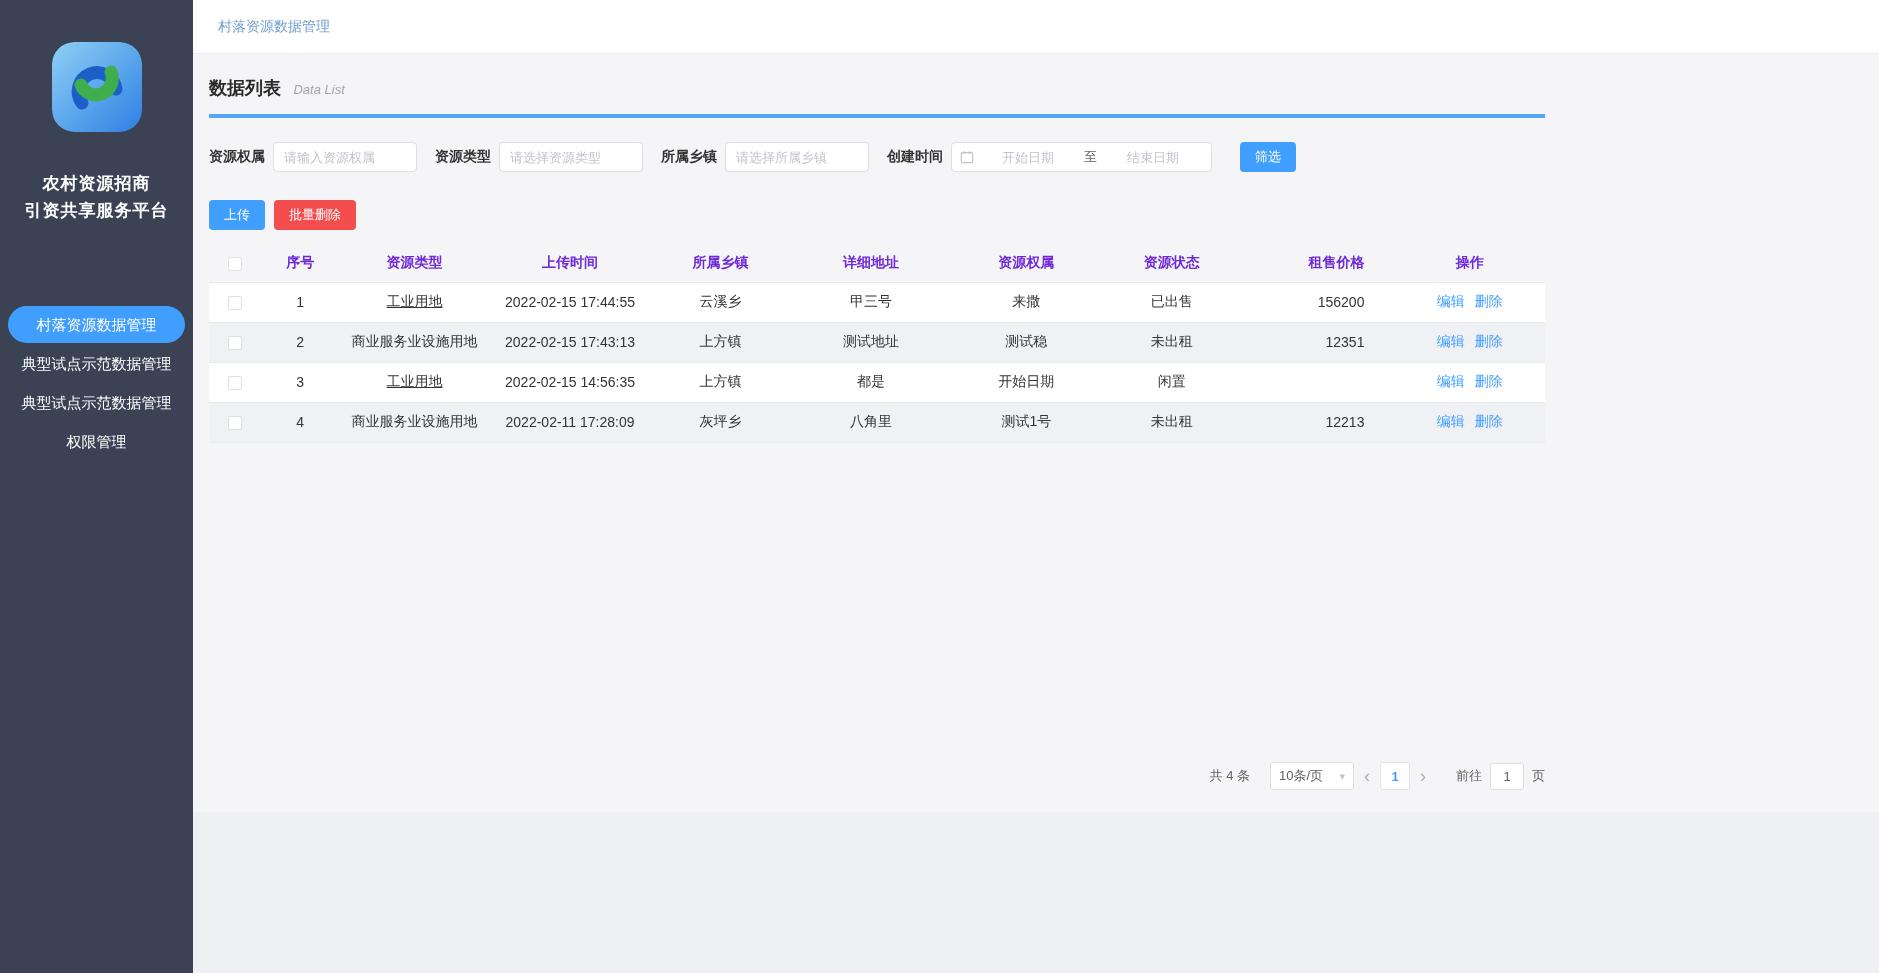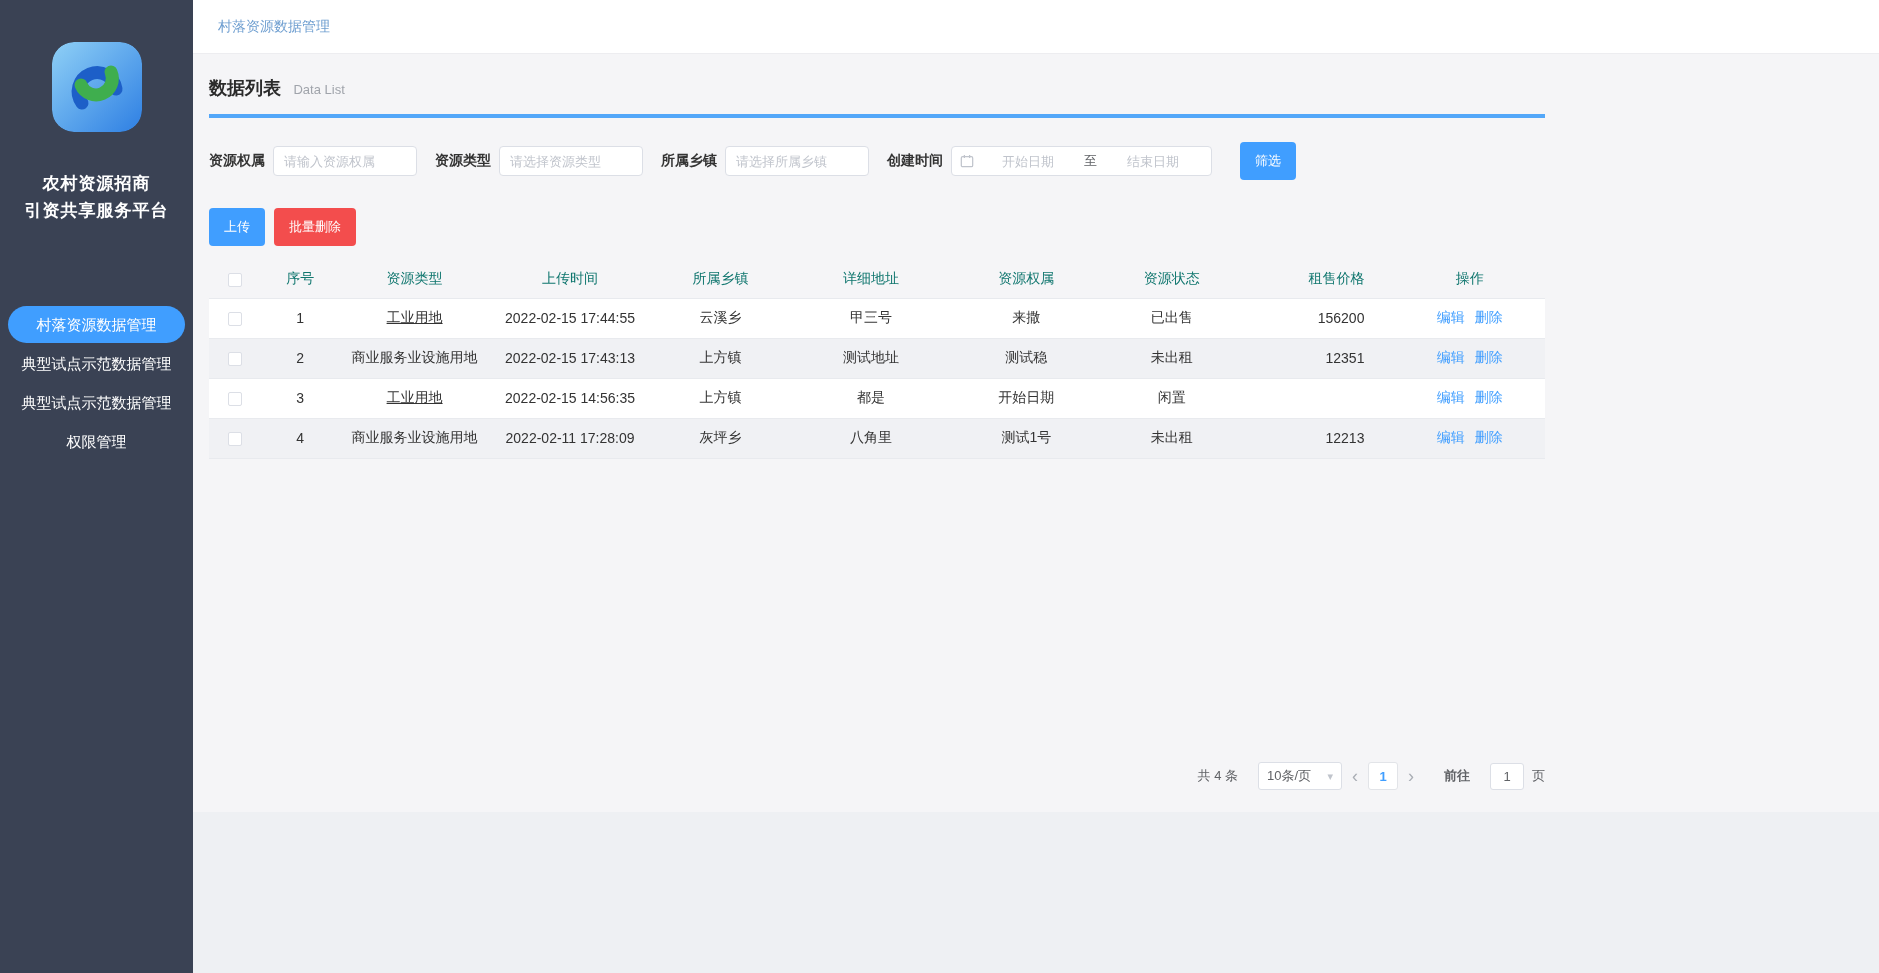--- a/index.html
+++ b/index.html
@@ -25,63 +25,63 @@
   .greeting { font-size:15px; color:#111; margin-left:12px; }
   .logout { display:flex; align-items:center; gap:5px; color:#8b8b8b; font-size:15px; margin-left:38px; cursor:pointer; }
 
   
   .content { flex:1; background:#eef0f3; }
   .card { background:#f5f5f7; height:758px; display:flex; flex-direction:column; }
   .inner { width:1336px; margin-left:16px; display:flex; flex-direction:column; flex:1; }
 
   .page-title-row { padding:22px 0 14px; }
   .page-title { font-size:18px; font-weight:600; color:#2b2b2b; }
-  .page-subtitle { font-size:13px; color:#a0a4ab; margin-left:8px; }
+  .page-subtitle { font-size:13px; color:#a0a4ab; margin-left:8px;font-style:italic; }
   .title-underline { height:4px; background:#53a7f9; margin-bottom:24px; }
 
   
   .filters { display:flex; align-items:center; }
   .f-label { font-size:14px; font-weight:bold; color:#333; margin-right:8px; white-space:nowrap; }
   .f-input { width:144px; height:30px; border:1px solid #dcdfe6; border-radius:4px; background:#fff; padding:0 10px; font-size:13px; color:#606266; margin-right:18px; outline:none; }
   .f-input::placeholder { color:#c0c4cc; }
   .date-range { width:261px; height:30px; border:1px solid #dcdfe6; border-radius:4px; background:#fff; display:flex; align-items:center; padding:0 8px; }
   .date-range input { border:none; outline:none; width:104px; text-align:center; font-size:13px; color:#606266; background:transparent; }
   .date-range input::placeholder { color:#c0c4cc; }
   .date-to { font-size:13px; color:#606266; padding:0 4px; }
   .cal-icon { display:flex; align-items:center; margin-right:2px; }
-  .btn { height:38px; border:none; border-radius:4px; color:#fff; font-size:13px; padding:0 15px; cursor:pointer; font-family:inherit; }
+  .btn { height:30px; border:none; border-radius:4px; color:#fff; font-size:13px; padding:0 15px; cursor:pointer; font-family:inherit; }
   .btn-blue { background:#409eff; }
   .btn-red { background:#f34d4d; }
   .btn-filter { margin-left:28px; }
   .action-row { margin-top:28px; display:flex; gap:9px; }
 
   
   table { width:100%; border-collapse:collapse; table-layout:fixed; margin-top:14px; }
   th, td { height:40px; font-size:14px; border-bottom:1px solid #e8eaee; text-align:center; overflow:hidden; white-space:nowrap; }
-  th { height:38px; color:#0f766e; font-weight:400; }
+  th { height:38px; color:#6d28d9; font-weight:700; }
   td { color:#333; }
   tbody tr:nth-child(odd) { background:#fff; }
   tbody tr:nth-child(even) { background:#f0f1f4; }
   .col-cb { width:52px; } .col-seq { width:78px; } .col-type { width:150px; }
   .col-time { width:160px; } .col-town { width:140px; } .col-addr { width:160px; }
   .col-owner { width:150px; } .col-status { width:140px; } .col-price { width:152px; }
   .col-ops { width:150px; }
   td.price, th.price-h { text-align:right; padding-right:30px; }
   .cb { display:inline-block; width:14px; height:14px; border:1px solid #dcdfe6; border-radius:2px; background:#fff; vertical-align:middle; cursor:pointer; }
   .u { text-decoration:underline; }
   .op-link { color:#409eff; cursor:pointer; margin:0 5px; font-size:14px; }
 
   
   .pagination { margin-top:auto; padding-bottom:22px; display:flex; align-items:center; justify-content:flex-end; font-size:13px; color:#606266; }
   .pg-total { margin-right:20px; }
   .pg-size { width:84px; height:28px; border:1px solid #dcdfe6; border-radius:3px; background:#fff; display:flex; align-items:center; justify-content:space-between; padding:0 8px; color:#606266; cursor:pointer; }
   .pg-size .chev { color:#c0c4cc; font-size:11px; }
   .pg-arrow { font-size:18px; color:#a9adb4; padding:0 10px; cursor:pointer; line-height:28px; }
   .pg-page { min-width:30px; height:28px; line-height:28px; background:#fff; border:1px solid #e2e4e8; border-radius:3px; color:#409eff; font-weight:600; text-align:center; cursor:pointer; }
-  .pg-goto { margin-left:20px; margin-right:20px;font-weight:bold; }
+  .pg-goto { margin-left:20px; margin-right:8px; }
   .pg-goto-input { width:34px; height:27px; border:1px solid #dcdfe6; border-radius:3px; text-align:center; font-size:13px; color:#606266; margin-right:8px; outline:none; background:#fff; }
 </style>
 </head>
 <body>
 
 <div class="app">
 
   <aside class="sidebar">
     <div class="logo">
       <svg width="90" height="90" viewBox="0 0 90 90">

